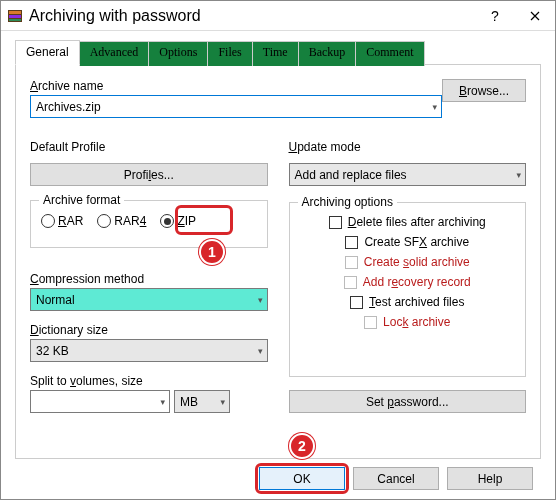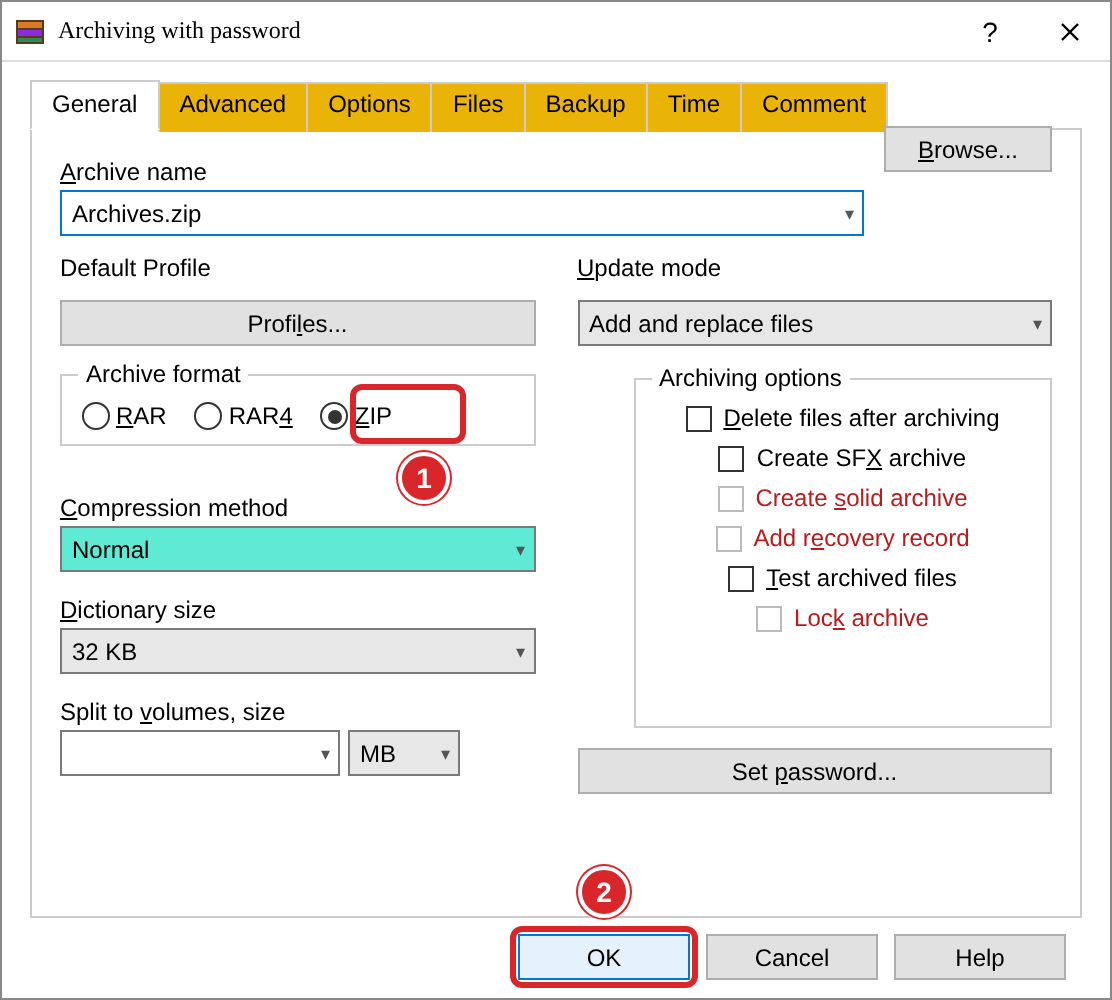--- a/index.html
+++ b/index.html
@@ -1,31 +1,31 @@
 <!DOCTYPE html>
 <html><head>
 <meta charset="utf-8">
 <style>
 * { box-sizing: border-box; margin: 0; padding: 0; font-family: 'Segoe UI', Tahoma, sans-serif; font-size: 12px; }
 body { background: #fff; width: 556px; height: 500px; overflow: hidden; }
 .window { width: 556px; height: 500px; background: #fff; border: 1px solid #888; }
 .titlebar { height: 30px; display: flex; align-items: center; padding: 0 0 0 6px; border-bottom: 1px solid #ddd; }
 .titlebar-icon { width: 16px; height: 16px; margin-right: 6px; display: inline-flex; }
-.title { flex: 1; font-size: 12px; font-family: Liberation Serif, serif; }
+.title { flex: 1; font-size: 16px; }
 .tbtn { width: 40px; height: 29px; display: flex; align-items: center; justify-content: center; font-size: 14px; font-family: Arial; }
 .tabs { display: flex; padding: 8px 14px 0 14px; }
 .tab { padding: 4px 10px 5px 10px; border: 1px solid #ccc; border-bottom: none; margin-right: -1px; background: #fff; font-size: 12px; position: relative; top: 1px; }
 .tab.active { background: #fff; border-bottom: 1px solid #fff; z-index: 2; }
-.tab:not(.active) { background: #eab308; top: 2px; padding-top: 3px; padding-bottom: 4px; }
+.tab:not(.active) { background: #15803d; top: 2px; padding-top: 3px; padding-bottom: 4px; font-family: Liberation Serif, serif; }
 .tabpanel { margin: 0 14px 8px 14px; border: 1px solid #ccc; padding: 14px 14px 14px 14px; height: 395px; }
 .row { display: flex; gap: 21px; }
 .col { flex: 1; display: flex; flex-direction: column; }
 .label { font-size: 12px; margin-bottom: 2px; }
 .underline { text-decoration: underline; }
-.archive-row { display: flex; gap: 10px; margin-bottom: 9px; }
+.archive-row { display: flex; align-items: flex-end; margin-bottom: 22px; }
 .archive-name-block { flex: 1; }
 .combo { width: 100%; height: 23px; border: 1px solid #7a7a7a; padding: 0 22px 0 5px; background: #fff; position: relative; display: flex; align-items: center; }
 .combo.blue { border: 1px solid #0078d7; }
 .combo .arrow { position: absolute; right: 4px; top: 50%; transform: translateY(-50%); font-size: 9px; color: #555; }
 .btn { height: 23px; border: 1px solid #adadad; background: #e1e1e1; padding: 0 14px; font-size: 12px; display: inline-flex; align-items: center; justify-content: center; }
 .btn.browse { width: 84px; position: relative; top: -16px; }
 .btn.wide { width: 100%; }
 .group { border: 1px solid #ccc; padding: 8px 10px 10px 10px; margin-top: 2px; margin-bottom: 10px; position: relative; }
 .group-title { position: absolute; top: -8px; left: 8px; background: #fff; padding: 0 4px; font-size: 12px; }
 .radios { display: flex; gap: 14px; align-items: center; padding: 5px 0 3px 0; }
@@ -39,21 +39,21 @@
 .check.disabled { color: #b91c1c; }
 .checkbox { width: 13px; height: 13px; border: 1px solid #333; background: #fff; flex-shrink: 0; }
 .check.disabled .checkbox { border-color: #bbb; }
 .split-row { display: flex; gap: 4px; align-items: center; }
 .split-row .combo.first { width: 140px; }
 .split-row .combo.unit { width: 56px; align-items: center; }
 .footer { display: flex; gap: 8px; justify-content: flex-end; padding: 0 22px 0 0; position: relative; }
 .footer .btn { width: 86px; }
 .btn.ok-hl { border: 1px solid #0078d7; background: #e5f1fb; }
 .section-gap { margin-bottom: 9px; }
-.col-right .group { height: 175px; margin-left: 28px; }
+.col-right .group { height: 175px; }
 </style>
 </head>
 <body>
 
 <div class="window">
   <div class="titlebar">
     <span class="titlebar-icon">
       <svg viewBox="0 0 16 16">
           <rect x="1" y="2" width="14" height="12" fill="#5b3a1a"></rect>
           <rect x="2" y="3" width="12" height="3" fill="#d97a2b"></rect>
@@ -68,22 +68,22 @@
           <path d="M1 1 L9 9 M9 1 L1 9" stroke="#000" stroke-width="1.2"></path>
         </svg>
     </div>
   </div>
 
   <div class="tabs">
     <div class="tab active">General</div>
     <div class="tab">Advanced</div>
     <div class="tab">Options</div>
     <div class="tab">Files</div>
+    <div class="tab">Time</div>
     <div class="tab">Backup</div>
-    <div class="tab">Time</div>
     <div class="tab">Comment</div>
   </div>
 
   <div class="tabpanel">
 
     <div class="archive-row">
       <div class="archive-name-block">
         <div class="label"><span class="underline">A</span><span>rchive name</span></div>
         <div class="combo blue">
           <span>Archives.zip</span>
@@ -95,21 +95,21 @@
         </div>
     </div>
 
     <div class="row">
       <div class="col">
         <div class="label section-gap">Default Profile</div>
         <div class="btn wide" style="margin-bottom:12px">
             <span>Profi<span class="underline">l</span>es...</span>
           </div>
 
-        <div class="group" style="height:36px;position:relative">
+        <div class="group" style="height:48px;position:relative">
           <div class="group-title">Archive format</div>
           <div class="radios">
             <label class="radio">
                 <span class="radio-circ"></span>
                 <span><span class="underline">R</span>AR</span>
               </label>
             <label class="radio">
                 <span class="radio-circ"></span>
                 <span>RAR<span class="underline">4</span></span>
               </label>

